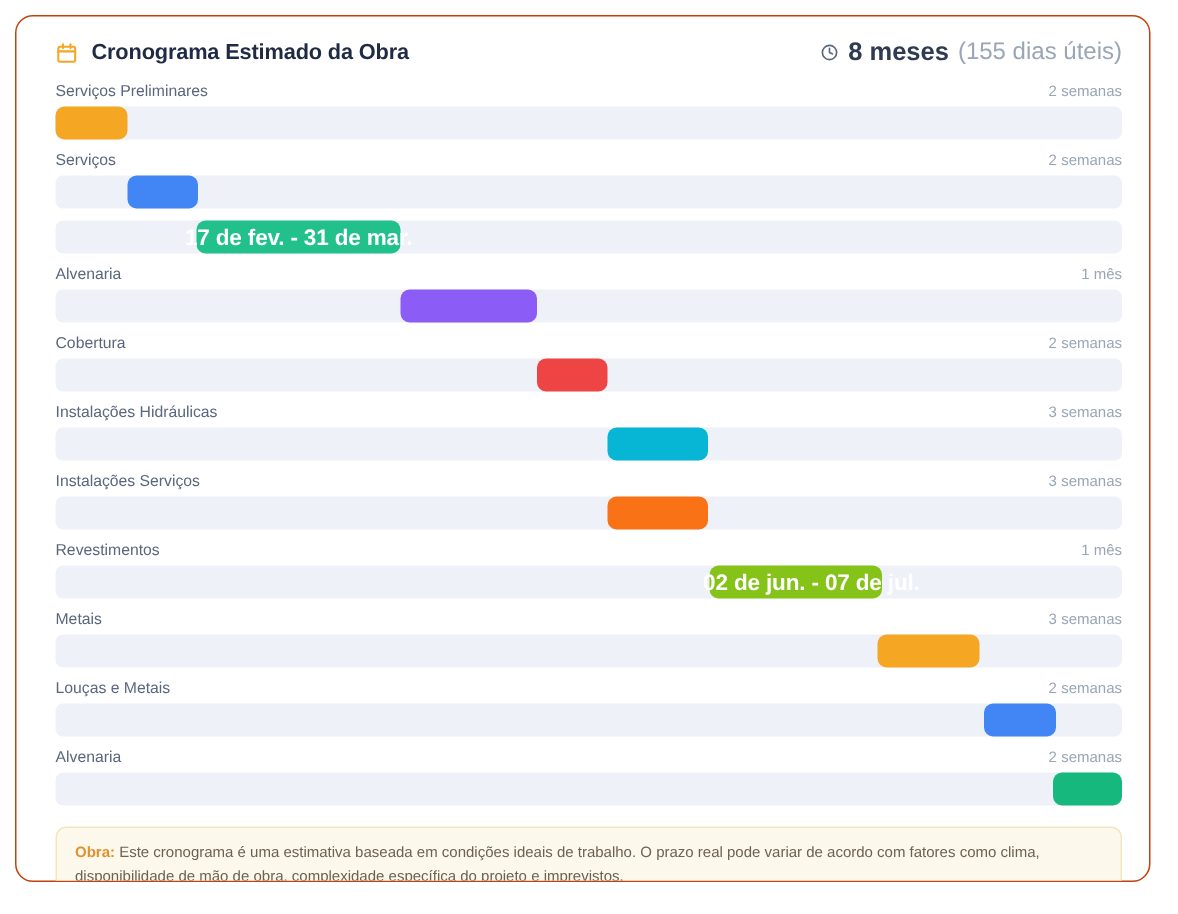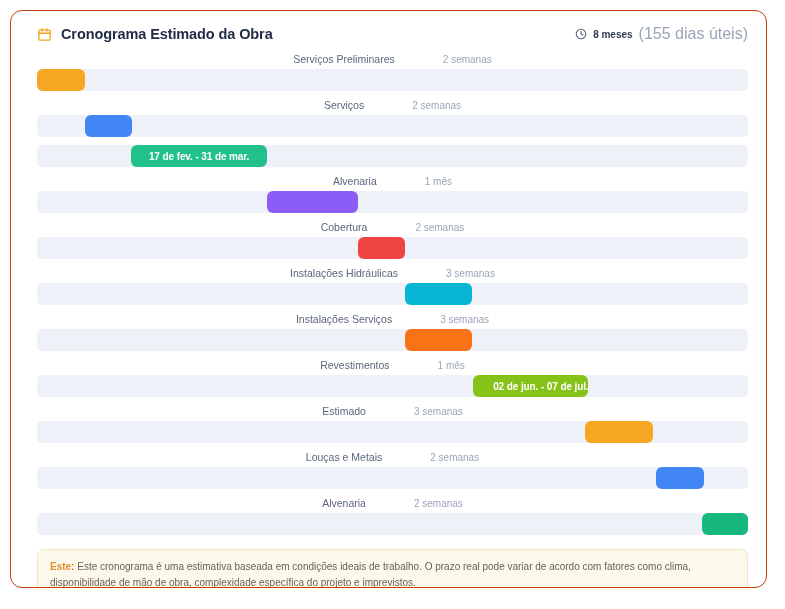--- a/index.html
+++ b/index.html
@@ -45,39 +45,39 @@
     letter-spacing: -0.1px;
   }
   .header-right {
     display: flex;
     align-items: center;
     gap: 6px;
     white-space: nowrap;
   }
   .clock-icon { display: block; }
   .total-duration {
-    font-size: 10px;
+    font-size: 17px;
     font-weight: bold;
     color: #2f3b52;
   }
   .total-sub {
     font-size: 16px;
     color: #9aa5b6;
   }
 
   
   .chart-body {
     padding: 4px 18px 0 26px;
   }
   .task-row { margin-bottom: 8px; }
 
   .task-head {
     display: flex;
     align-items: baseline;
-    justify-content: center;
+    justify-content: space-between;
     margin-bottom: 4px;
     gap: 48px;
   }
   .task-name {
     font-size: 10.5px;
     color: #5b677d;
   }
   .task-duration {
     font-size: 10px;
     color: #9aa5b6;
@@ -93,21 +93,21 @@
     position: absolute;
     top: 0;
     height: 22px;
     border-radius: 6px;
     display: flex;
     align-items: center;
     justify-content: center;
     box-sizing: border-box;
   }
   .bar-label {
-    font-size: 10px;
+    font-size: 15px;
     font-weight: bold;
     color: #ffffff;
     white-space: nowrap;
     letter-spacing: -0.1px;
   }
 
   
   .note-box {
     margin: 14px 18px 0 26px;
     background: #fdf8ec;
@@ -222,21 +222,21 @@
           <span class="task-duration">1 mês</span>
         </div>
         <div class="track">
           <div class="bar" style="left: 61.3%; width: 16.2%; background: rgb(134, 195, 25); padding-left: 21px;">
             <span class="bar-label">02 de jun. - 07 de jul.</span>
           </div>
         </div>
       </div>
       <div class="task-row">
         <div class="task-head">
-          <span class="task-name">Estimado</span>
+          <span class="task-name">Metais</span>
           <span class="task-duration">3 semanas</span>
         </div>
         <div class="track">
           <div class="bar" style="left: 77.1%; width: 9.5%; background: rgb(245, 166, 35);"></div>
         </div>
       </div>
       <div class="task-row">
         <div class="task-head">
           <span class="task-name">Louças e Metais</span>
           <span class="task-duration">2 semanas</span>
@@ -251,17 +251,17 @@
           <span class="task-duration">2 semanas</span>
         </div>
         <div class="track">
           <div class="bar" style="left: 93.6%; width: 6.4%; background: rgb(23, 184, 126);"></div>
         </div>
       </div>
     </div>
 
   <div class="note-box">
     <div class="note-text">
-      <span class="note-label">Este:</span><span> Este cronograma é uma estimativa baseada em condições ideais de trabalho. O prazo real pode variar de acordo com fatores como clima, disponibilidade de mão de obra, complexidade específica do projeto e imprevistos.</span>
+      <span class="note-label">Obra:</span><span> Este cronograma é uma estimativa baseada em condições ideais de trabalho. O prazo real pode variar de acordo com fatores como clima, disponibilidade de mão de obra, complexidade específica do projeto e imprevistos.</span>
     </div>
   </div>
 
 </div>
 
 </body></html>

